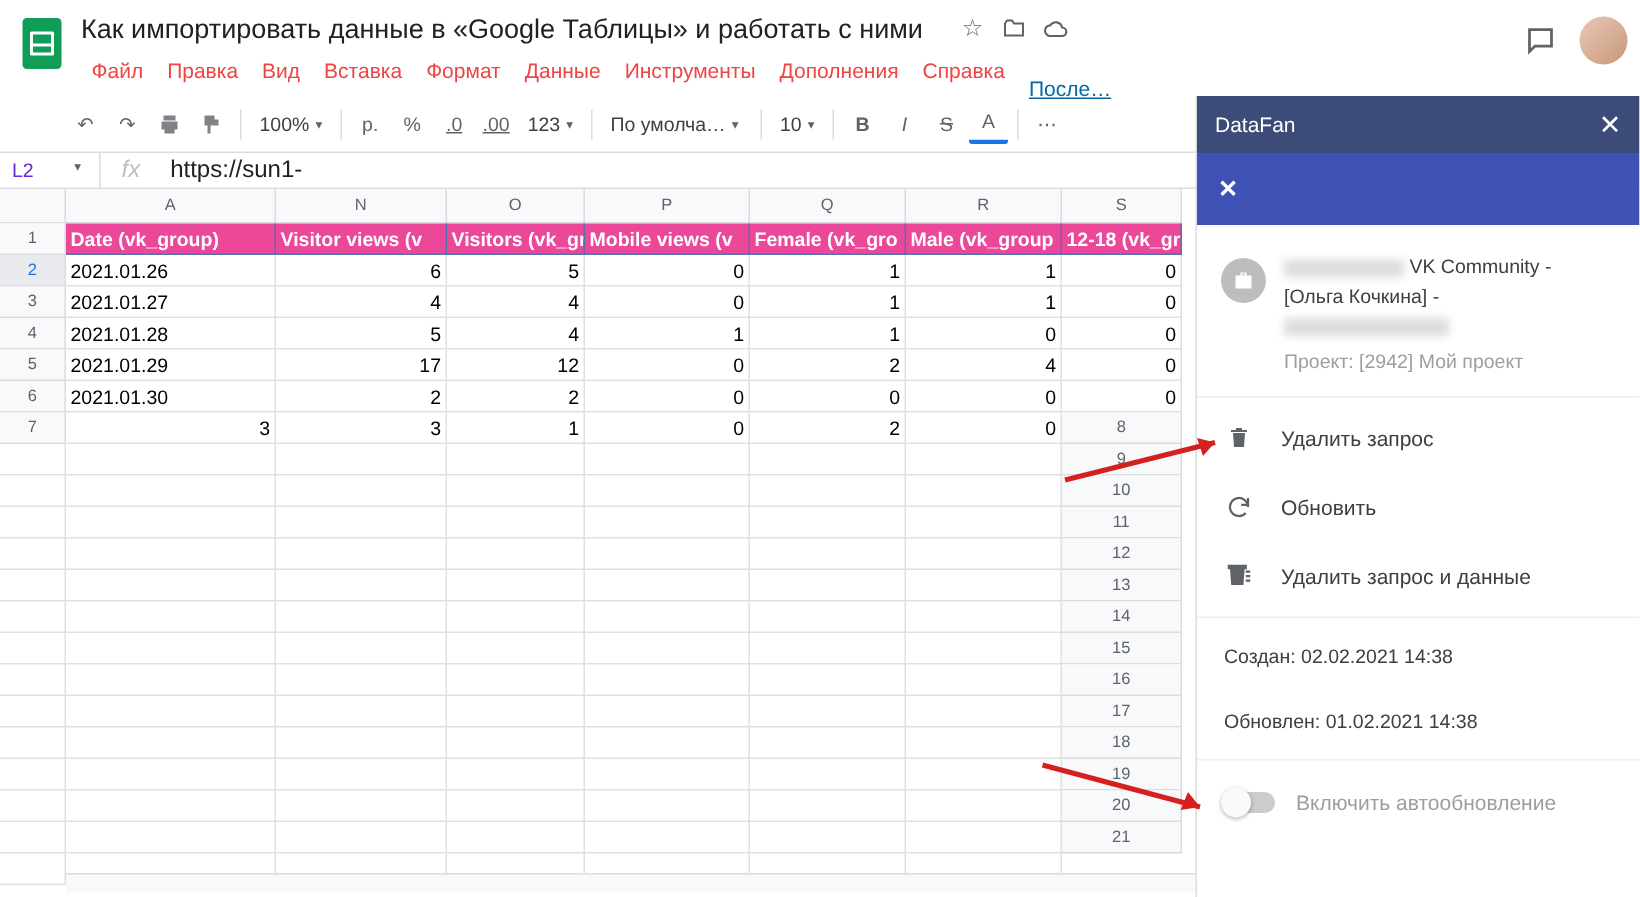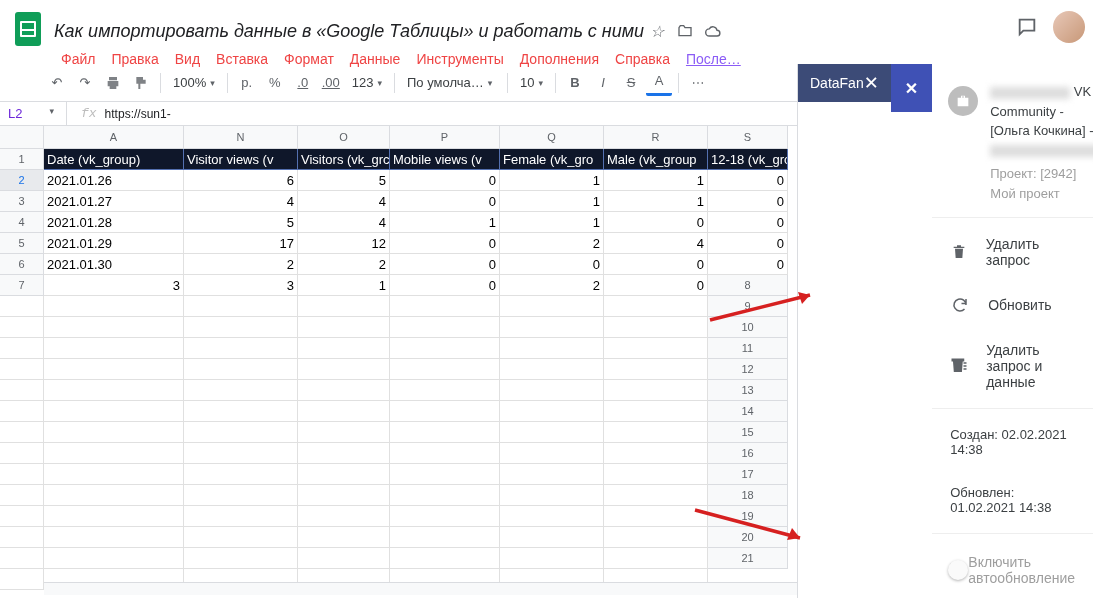--- a/index.html
+++ b/index.html
@@ -7,28 +7,28 @@
 
 
 .header { display: flex; align-items: flex-start; padding: 7px 8px 0 8px; height: 64px; }
 .logo-box { width: 40px; height: 40px; display: flex; align-items: center; justify-content: center; margin-top: 2px; }
 .logo { width: 26px; height: 34px; background: #0f9d58; border-radius: 3px; position: relative; }
 .logo::before { content: ""; position: absolute; left: 5px; right: 5px; top: 9px; bottom: 9px;
   border: 2px solid #fff; border-radius: 1px; }
 .logo::after { content: ""; position: absolute; left: 5px; right: 5px; top: 50%; height: 2px; background: #fff; }
 
 .title-area { flex: 1; padding-left: 6px; }
-.doc-title-row { display: flex; align-items: center; gap: 4px; height: 24px; margin-top: 12px; font-style: italic; }
+.doc-title-row { display: flex; align-items: center; gap: 24px; height: 24px; margin-top: 0; }
 .doc-title { font-size: 18px; color: #202124; font-weight: 400; }
 .title-icons { display: flex; gap: 10px; color: #5f6368; }
 .title-icons span { width: 18px; height: 18px; display: inline-flex; align-items: center; justify-content: center; cursor: pointer; }
 
 .menubar { display: flex; gap: 2px; margin-top: 4px; }
 .menubar-item { font-size: 14px; color: #ef4444; padding: 4px 7px; border-radius: 3px; cursor: pointer; }
-.menu-extra { font-size: 14px; color: #8b5cf6; text-decoration: underline; padding: 4px 7px; cursor: pointer; }
+.menu-extra { font-size: 14px; color: #0369a1; text-decoration: underline; padding: 4px 7px; cursor: pointer; margin-top: 12px; }
 
 .header-right { display: flex; align-items: center; gap: 14px; margin-top: 4px; }
 .comment-icon { width: 24px; height: 24px; color: #5f6368; cursor: pointer; display:flex; align-items:center; justify-content:center; }
 .share-btn { background: #1a7f3c; color: #fff; font-size: 14px; font-weight: 500; padding: 9px 18px; border-radius: 4px;
   display: flex; align-items: center; gap: 8px; cursor: pointer; }
 .avatar { width: 32px; height: 32px; border-radius: 50%; background: linear-gradient(135deg,#e8c8b8,#c89878); cursor: pointer; }
 
 
 .toolbar { height: 38px; border-bottom: 1px solid #dadce0; display: flex; align-items: center; padding: 0 10px 0 44px; gap: 2px; }
 .tool-btn { min-width: 26px; height: 26px; display: inline-flex; align-items: center; justify-content: center;
@@ -36,42 +36,42 @@
 .tool-sep { width: 1px; height: 20px; background: #dadce0; margin: 0 4px; }
 .tool-drop { display: inline-flex; align-items: center; gap: 4px; font-size: 13px; color: #3c4043; padding: 0 6px; height: 26px; cursor: pointer; }
 .tool-drop::after { content: "▾"; font-size: 9px; color: #5f6368; }
 .font-bar { border-bottom: 3px solid #1a73e8; padding-bottom: 1px; }
 
 
 .formula-row { height: 24px; display: flex; align-items: center; border-bottom: 1px solid #dadce0; }
 .name-box { width: 60px; font-size: 13px; color: #6d28d9; padding-left: 8px; position:relative; }
 .name-box::after { content:"▾"; position:absolute; right:6px; font-size:9px; color:#5f6368; }
 .name-sep { width: 1px; height: 100%; background: #dadce0; margin: 0 6px; }
-.fx-lbl { font-style: italic; color: #bdbdbd; font-size: 13px; font-family: Liberation Mono, monospace; padding: 0 8px; }
-.formula-input { flex: 1; font-size: 12px; color: #202124; }
+.fx-lbl { font-style: italic; color: #bdbdbd; font-size: 16px; font-family: Liberation Sans, sans-serif; padding: 0 8px; }
+.formula-input { flex: 1; font-size: 16px; color: #202124; margin-left: 12px; }
 
 
 .sheet-wrap { display: flex; height: 470px; }
 .sheet-main { flex: 1; overflow: hidden; position: relative; }
 .grid { display: grid; grid-template-columns: 44px 140px 114px 92px 110px 104px 104px 80px; font-size: 13px; }
 .col-hdr { background: #f8f9fa; border-right: 1px solid #dadce0; border-bottom: 1px solid #dadce0; height: 23px;
   display: flex; align-items: center; justify-content: center; color: #5f6368; font-size: 11px; }
 .row-hdr { background: #f8f9fa; border-right: 1px solid #dadce0; border-bottom: 1px solid #dadce0; height: 21px;
   display: flex; align-items: center; justify-content: center; color: #5f6368; font-size: 11px; }
 .row-hdr.sel { background: #e8eaed; color: #1a73e8; }
 .cell { border-right: 1px solid #e0e0e0; border-bottom: 1px solid #e0e0e0; height: 21px; padding: 0 3px;
   display: flex; align-items: center; overflow: hidden; white-space: nowrap; }
 .cell.num { justify-content: flex-end; }
-.hdrrow { background: #0f172a; color: #fff; font-weight: normal; border-right-color: #5470b0; border-bottom-color: #5470b0; }
+.hdrrow { background: #ec4899; color: #fff; font-weight: bold; border-right-color: #5470b0; border-bottom-color: #5470b0; }
 .scroll-v { width: 14px; border-left: 1px solid #dadce0; background: #f8f9fa; position: relative; }
 .scroll-thumb { position: absolute; top: 0; left: 2px; right: 2px; height: 60px; background: #dadce0; border-radius: 6px; }
 .scroll-h { position:absolute; bottom:1px; left:44px; right:0; height:13px; border-top:1px solid #dadce0; background:#f8f9fa;}
 
 .sidebar { position: absolute; top: 64px; right: 0; width: 296px; bottom: 0; background: #fff;
-  border-left: 1px solid #dadce0; display: flex; flex-direction: row; font-size: 14px; z-index: 10; }
+  border-left: 1px solid #dadce0; display: flex; flex-direction: column; font-size: 14px; z-index: 10; }
 .sb-head { background: #3c4b77; color: #fff; height: 38px; display: flex; align-items: center;
   justify-content: space-between; padding: 0 12px; font-size: 14px; font-weight: 500; }
 .sb-close { font-size: 18px; cursor: pointer; }
 .sb-sub { background: #3f51b5; color: #fff; height: 48px; display: flex; align-items: center; padding: 0 14px;
   gap: 16px; font-size: 15px; font-weight: 500; }
 .sb-back { font-size: 16px; cursor: pointer; font-weight: bold; }
 .sb-body { flex: 1; overflow: auto; }
 .sb-conn { display: flex; gap: 12px; padding: 18px 16px 10px; }
 .sb-conn-ico { width: 30px; height: 30px; border-radius: 50%; background: #bdbdbd; display: flex;
   align-items: center; justify-content: center; color: #fff; margin-top: 4px; flex-shrink:0; }

